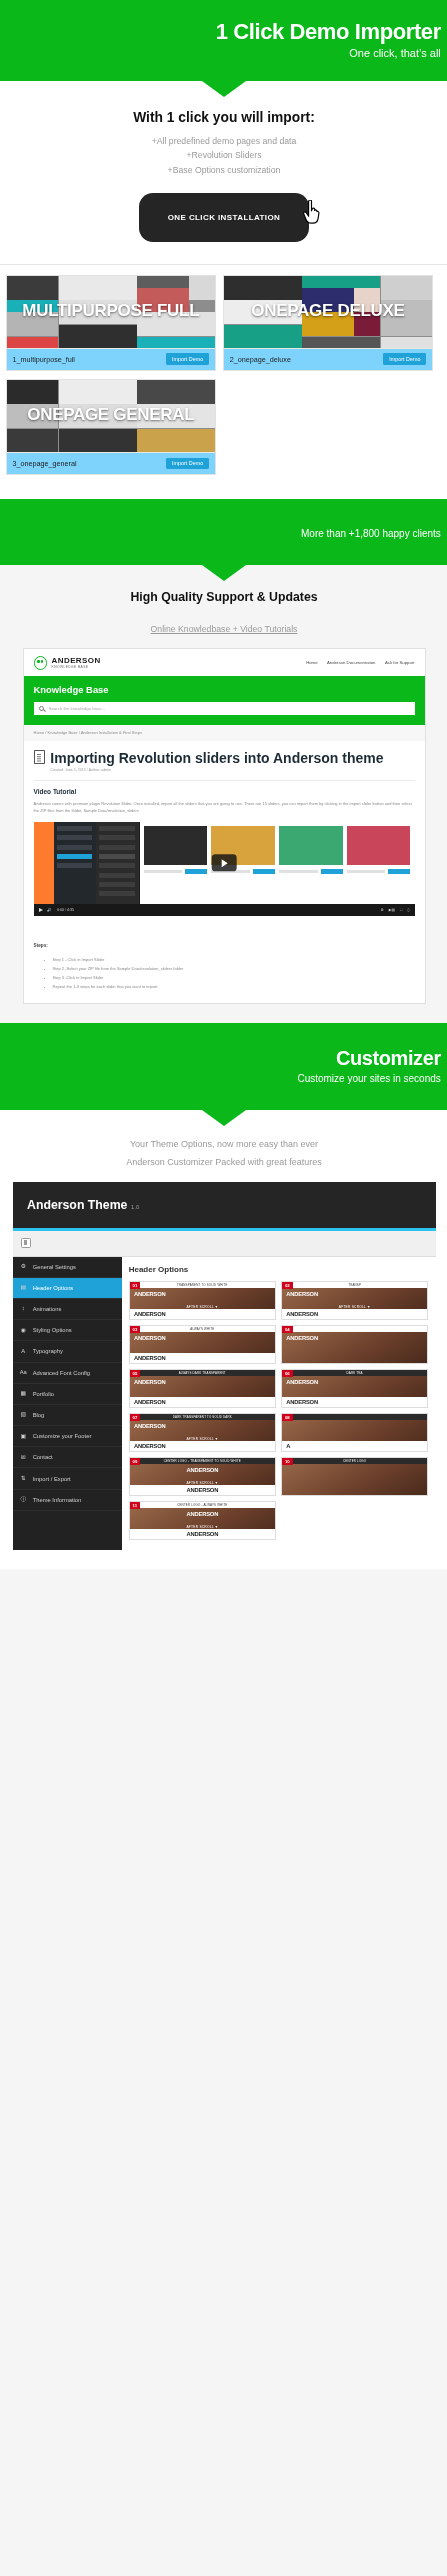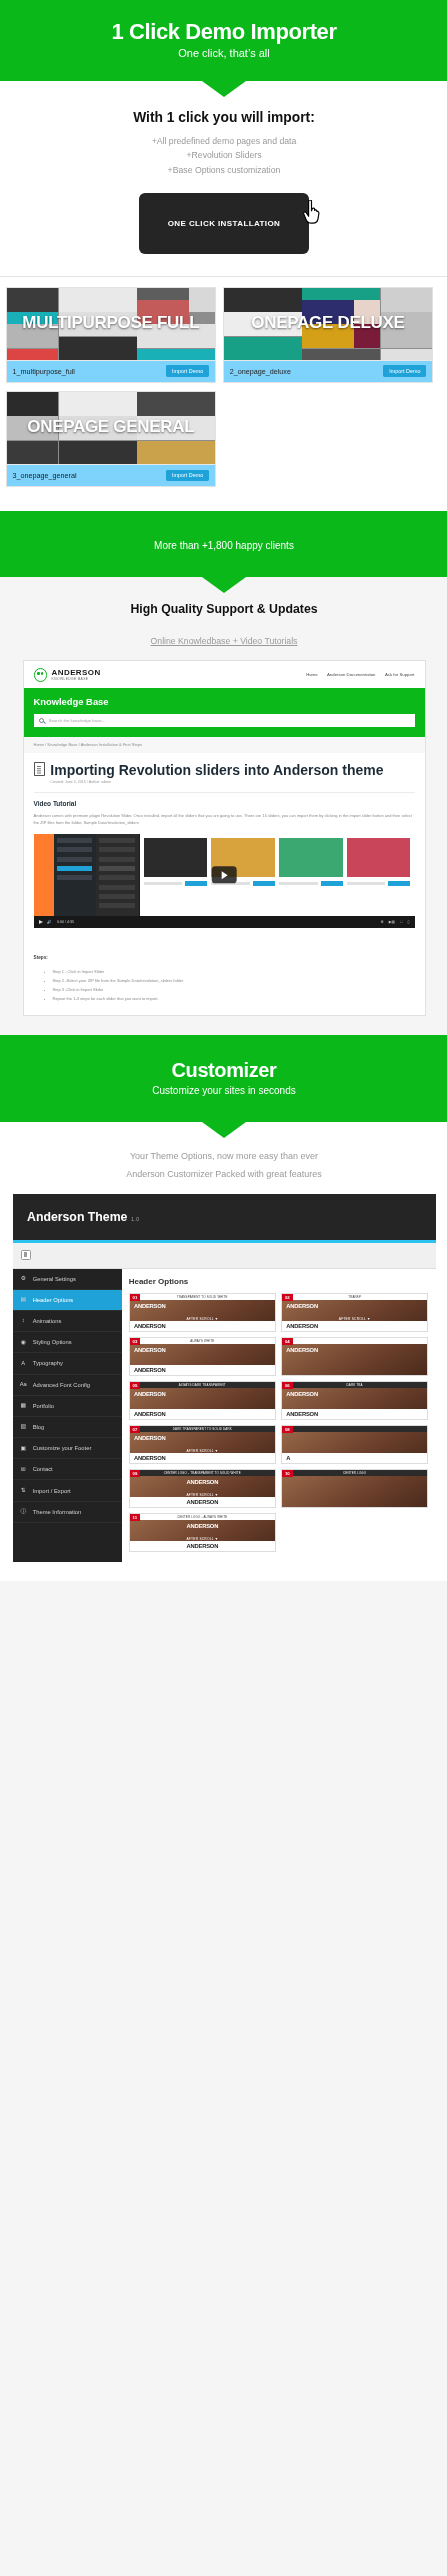--- a/index.html
+++ b/index.html
@@ -3,21 +3,21 @@
 <meta charset="utf-8">
 <style>
   * { box-sizing: border-box; margin:0; padding:0; }
   body {
     width:448px; background:#f5f5f5;
     font-family:"Liberation Sans", sans-serif; color:#333;
   }
   .page { width:448px; position:relative; background:#fff; }
 
   
-  .banner { background:#0ab81a; text-align:center; position:relative; }
+  .banner { background:#0ab81a; text-align:right; position:relative; }
   .banner.h1 { padding:20px 7.2px 22px; }
   .banner .btitle {
     color:#fff; font-weight:bold; letter-spacing:-0.4px; line-height:1.05;
   }
   .banner .bsub { color:#fff; font-weight:400; }
   .banner-arrow {
     position:absolute; left:50%; bottom:-16px; transform:translateX(-50%);
     width:0; height:0; border-left:22px solid transparent;
     border-right:22px solid transparent; border-top:16px solid #0ab81a;
   }
@@ -28,21 +28,21 @@
   .importer {
     background:#fff; text-align:center; padding:29px 14.5px 22px;
     border-bottom:0.7px solid #e4e4e4;
   }
   .importer h2 { font-size:13.8px; font-weight:bold; color:#111; margin-bottom:8.7px; }
   .importer p { font-size:8.7px; color:#9a9a9a; line-height:1.65; }
   .oci-wrap { margin-top:16px; position:relative; display:inline-block; }
   .oci-btn {
     display:inline-block; background:#252525; color:#fff;
     font-size:8px; font-weight:bold; letter-spacing:0.4px;
-    padding:26px 29px; border-radius:6px; border:none; cursor:pointer;
+    padding:20px 29px; border-radius:14px; border:none; cursor:pointer;
   }
   .cursor-hand {
     position:absolute; right:-11.6px; top:7.2px; width:19px; height:24.6px;
     pointer-events:none;
   }
 
   
   .demos { background:#fff; padding:10px 5.8px 16px; }
   .demo-row { display:flex; gap:7.2px; margin-bottom:8.7px; }
   .demo-card { width:210px; background:#fff; border:0.7px solid #e2e2e2; }

